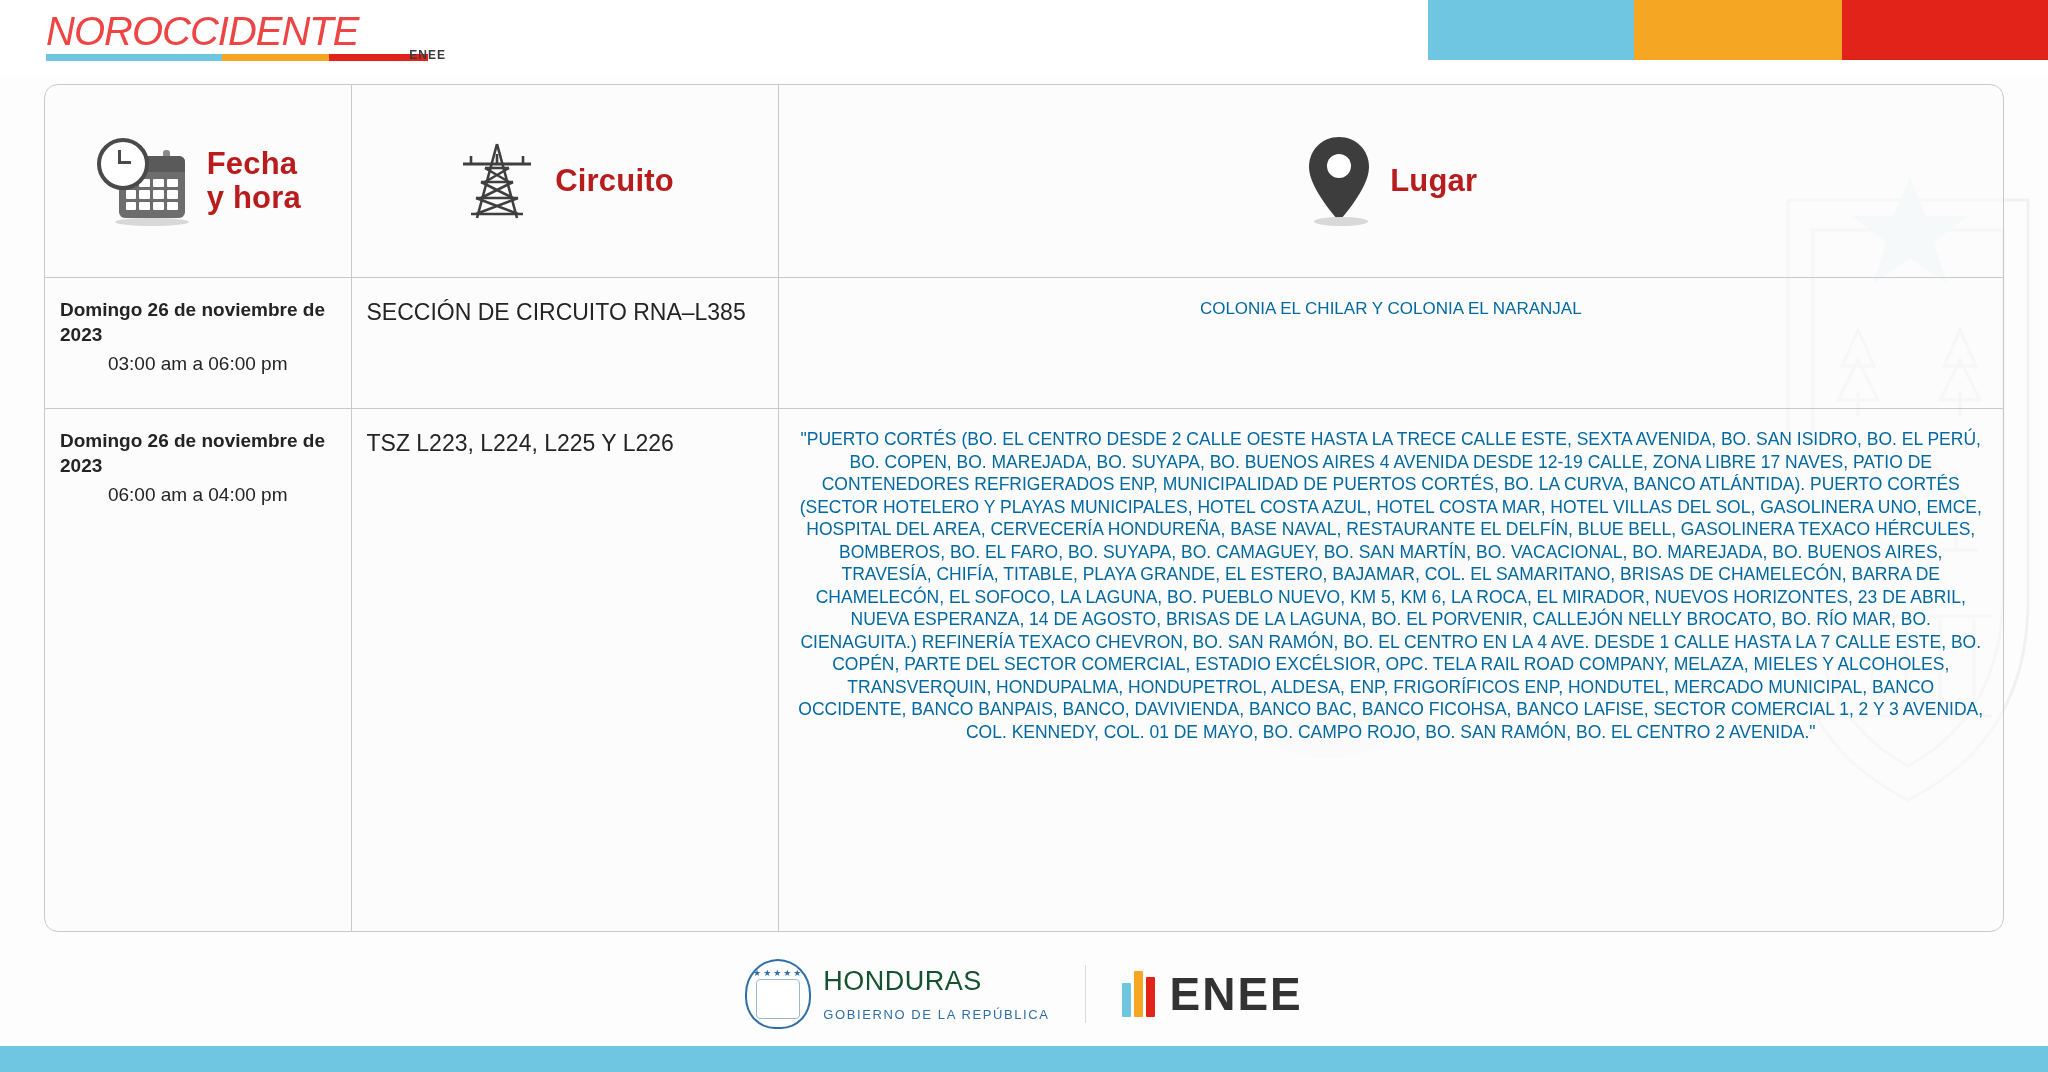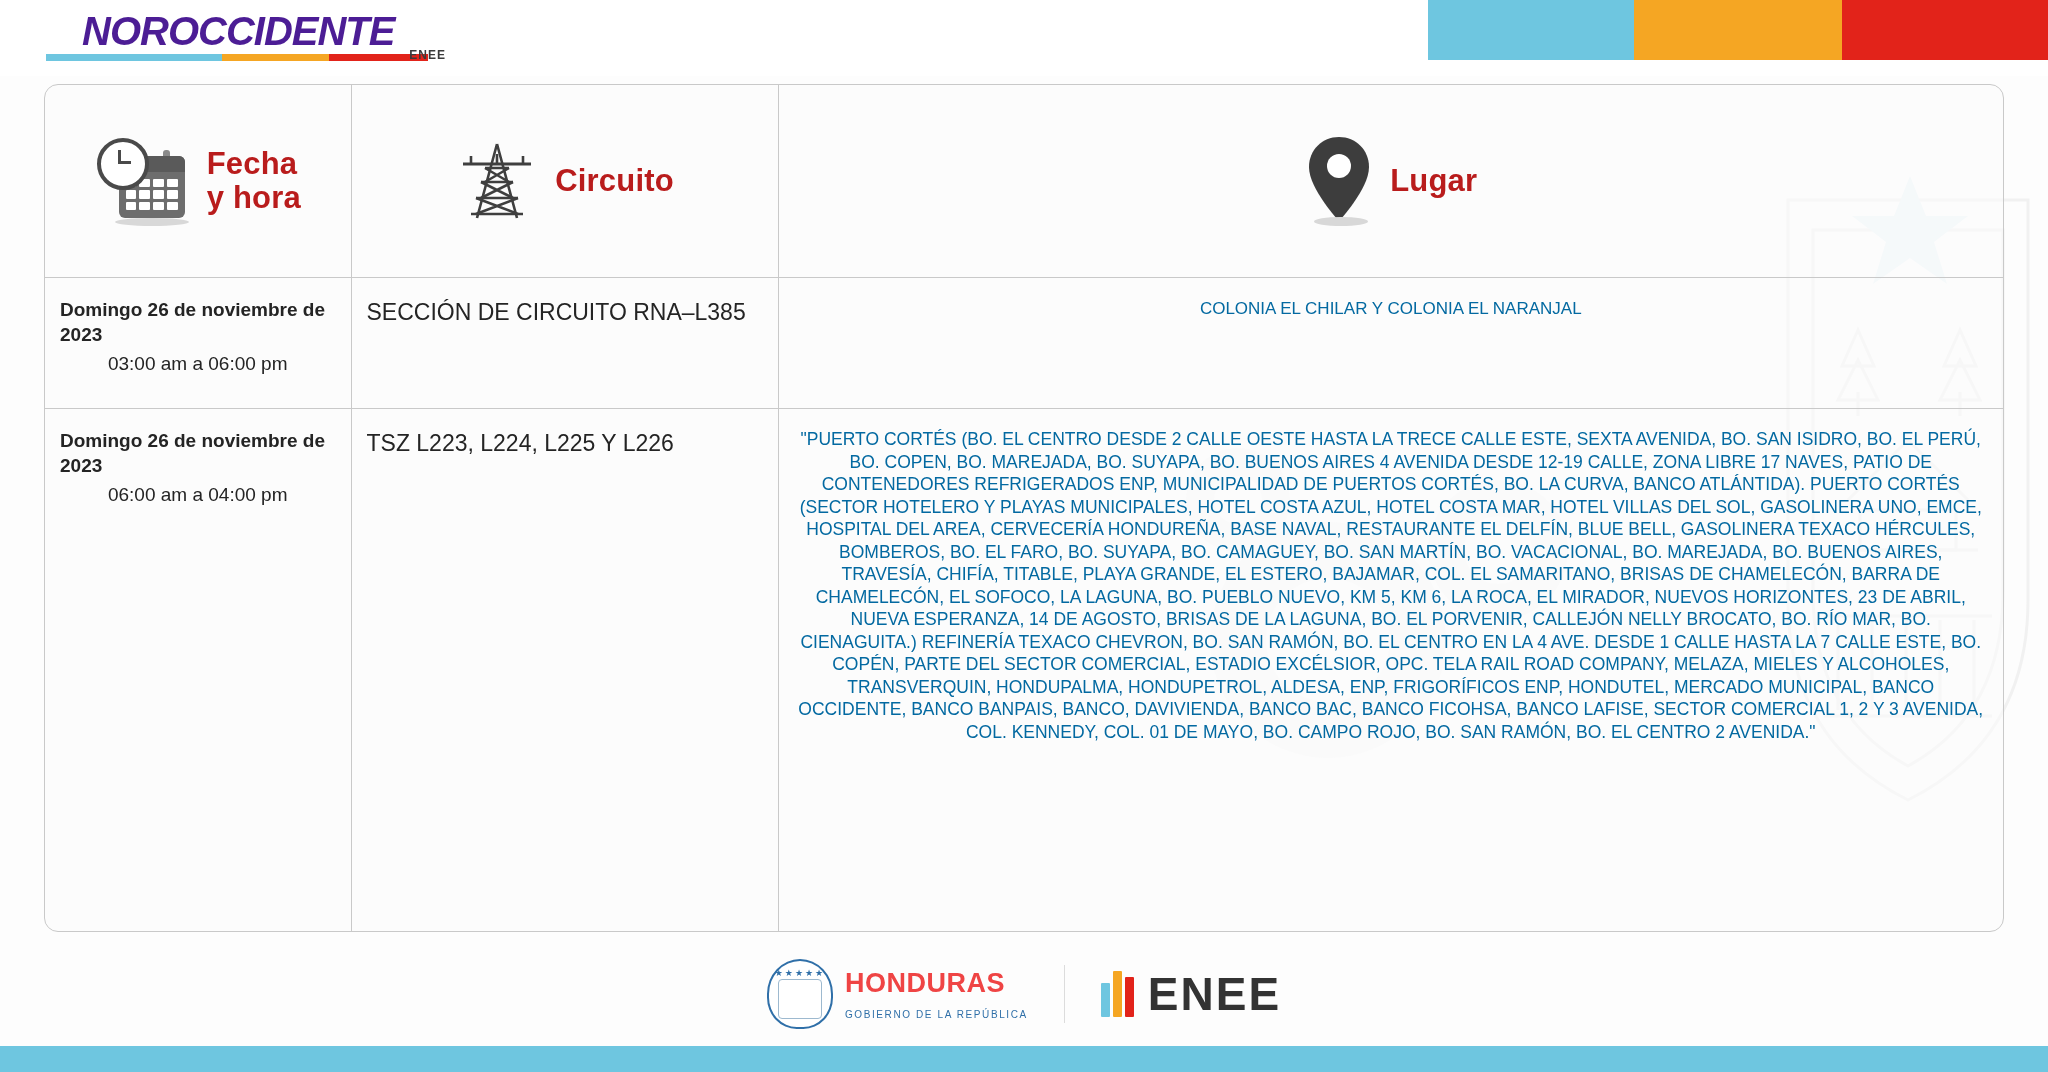--- a/index.html
+++ b/index.html
@@ -31,28 +31,27 @@
     background: #ffffff;
   }
   .brand {
     position: absolute;
     left: 46px;
     top: 10px;
     width: 400px;
   }
   .brand-word {
     font-family: "Liberation Sans", sans-serif;
-    font-weight: bold;
+    font-weight: normal;
     font-style: italic;
     font-size: 40px;
     letter-spacing: -1px;
-    color: #4c1d95;
+    color: #ef4444;
     line-height: 42px;
     white-space: nowrap;
-    margin-left: 36px;
   }
   .brand-rule {
     margin-top: 2px;
     width: 382px;
     height: 7px;
     display: flex;
   }
   .brand-rule > i { display: block; height: 100%; }
   .brand-rule .c1 { width: 46%; background: #6ec6e0; }
   .brand-rule .c2 { width: 28%; background: #f5a623; }
@@ -261,24 +260,24 @@
   }
   .hon-seal .stars {
     position: absolute; top: 7px; left: 0; right: 0;
     text-align: center; font-size: 9px; color: #2f6fa8; letter-spacing: 2px;
   }
   .hon-seal .inner {
     position: absolute; left: 9px; top: 18px; right: 9px; bottom: 8px;
     border: 1px solid #9db9cf; border-radius: 4px;
   }
   .hon-text .hon-name {
-    font-weight: bold; font-size: 27px; color: #ef4444; letter-spacing: .5px; line-height: 28px;
+    font-weight: normal; font-size: 27px; color: #14532d; letter-spacing: .5px; line-height: 28px;
   }
   .hon-text .hon-tag {
-    font-size: 10px; color: #2f6fa8; letter-spacing: 1.6px; margin-top: 12px;
+    font-size: 13px; color: #2f6fa8; letter-spacing: 1.6px; margin-top: 12px;
   }
   .divider-v { width: 1px; height: 58px; background: #dcdcdc; }
   .enee-logo { display: flex; align-items: center; gap: 14px; }
   .enee-mark { display: flex; gap: 3px; align-items: flex-end; height: 46px; }
   .enee-mark i { display: block; width: 9px; border-radius: 1px; }
   .enee-mark .m1 { height: 34px; background: #6ec6e0; }
   .enee-mark .m2 { height: 46px; background: #f5a623; }
   .enee-mark .m3 { height: 40px; background: #e2231a; }
   .enee-word {
     font-weight: bold; font-size: 46px; color: #333333; letter-spacing: 2px;

